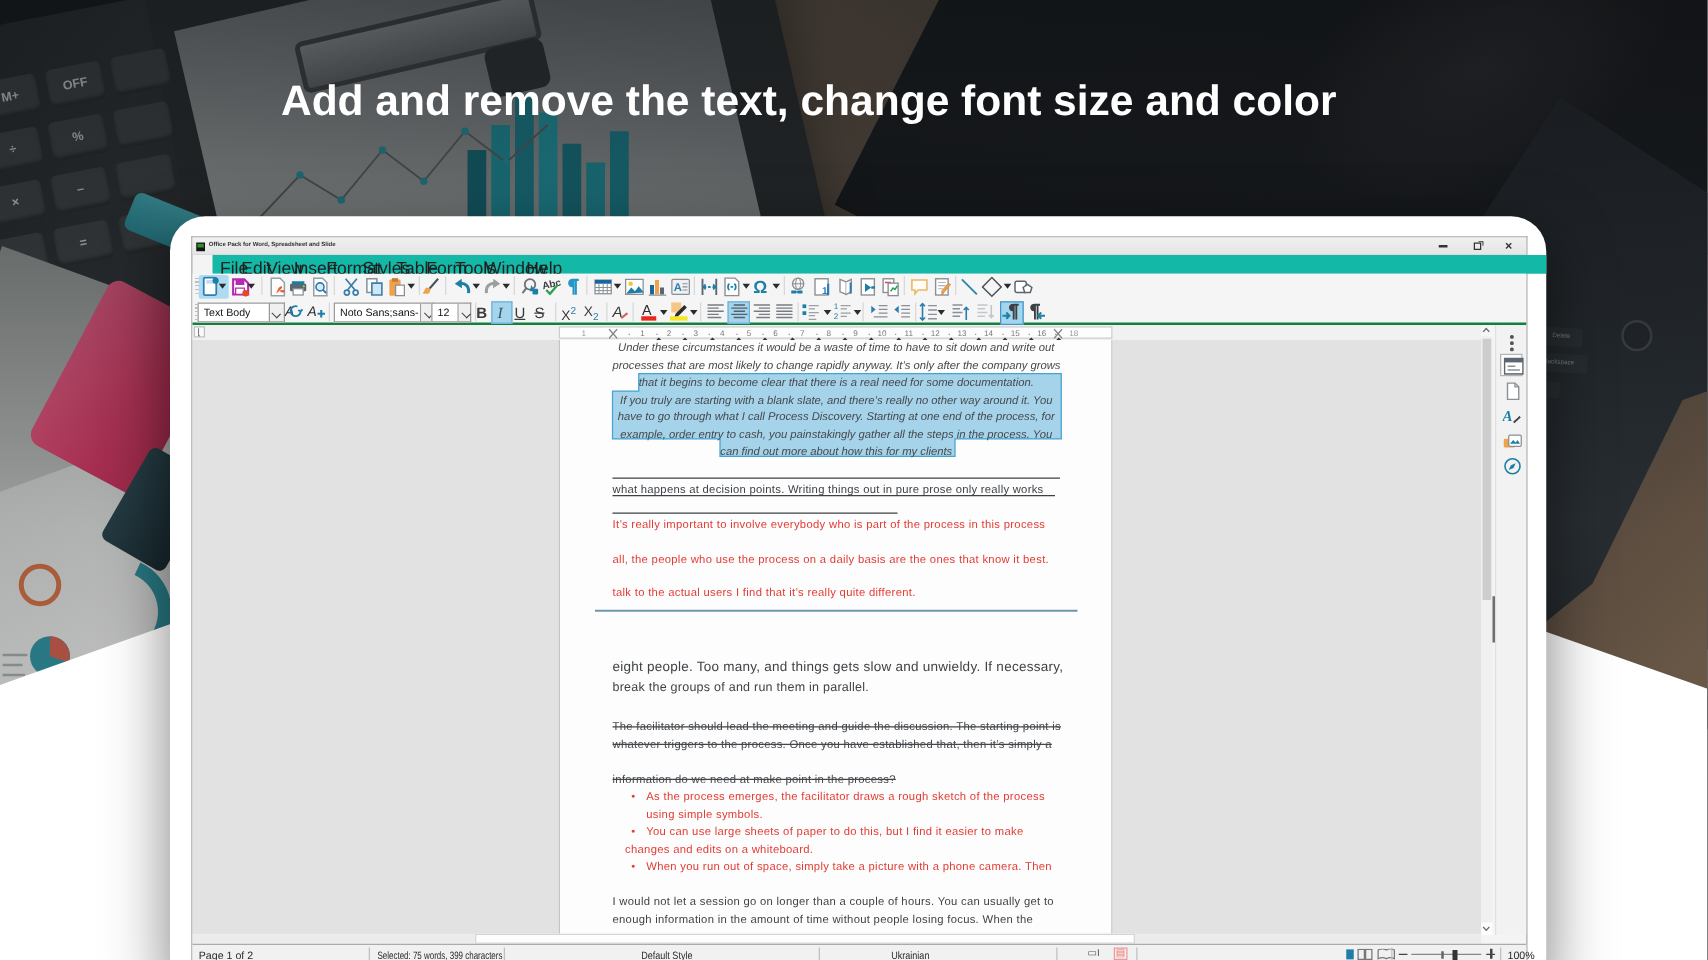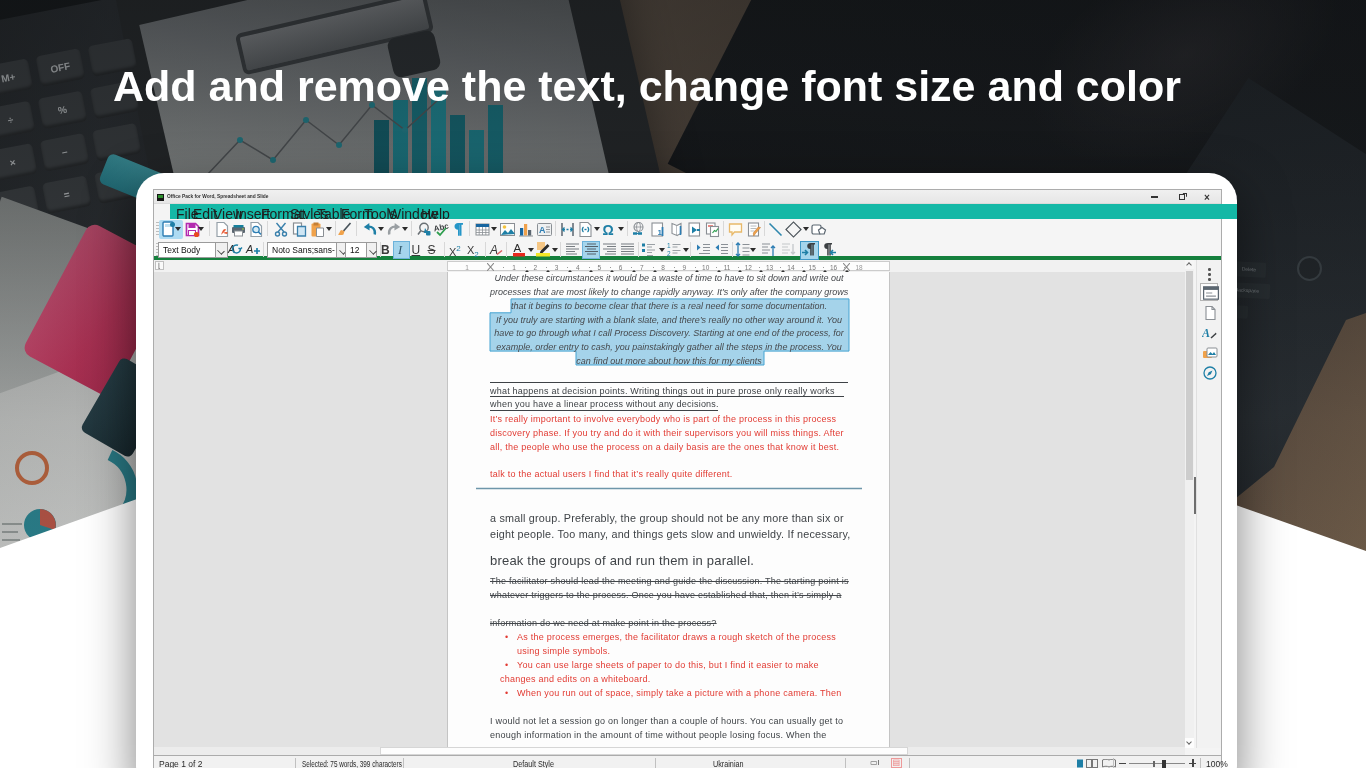--- a/index.html
+++ b/index.html
@@ -19,29 +19,29 @@
 .ckey{position:absolute;width:45px;height:31px;background:#43474a;border-radius:5px;color:#d5d9db;font-size:10px;font-weight:bold;text-align:center;line-height:31px;box-shadow:inset 0 -3px 3px rgba(0,0,0,.35)}
 .mteal{position:absolute;left:100px;top:172px;width:110px;height:32px;background:linear-gradient(#49b8c4,#2d97a6);transform:rotate(22deg);border-radius:6px}
 .paperBL{position:absolute;left:-80px;top:230px;width:270px;height:430px;background:linear-gradient(160deg,#9a9e9c,#c2c5c3 55%,#d8dad8);transform:rotate(20deg)}
 .mpink{position:absolute;left:50px;top:236px;width:100px;height:148px;background:linear-gradient(100deg,#ea5d86,#d23a64 60%,#bb2d55);transform:rotate(28deg);border-radius:10px}
 .mpinkcap{position:absolute;left:97px;top:365px;width:58px;height:85px;background:linear-gradient(100deg,#2b4750,#182a30);transform:rotate(30deg);border-radius:6px}
 .infosheet{position:absolute;left:-120px;top:385px;width:330px;height:250px;background:linear-gradient(150deg,#caccca,#e2e3e1);transform:rotate(-20deg)}
 #overlay{position:absolute;inset:0;background:linear-gradient(180deg,rgba(8,10,12,.46) 0%,rgba(8,10,12,.34) 25%,rgba(16,18,20,.18) 55%,rgba(16,18,20,.07) 100%)}
 .wedgeL{position:absolute;left:0;top:0;width:150px;height:768px;background:#fff;clip-path:polygon(0 548px,137px 499px,150px 494px,150px 768px,0 768px)}
 .wedgeR{position:absolute;left:1220px;top:0;width:146px;height:768px;background:#fff;clip-path:polygon(0 516px,10px 503px,146px 551px,146px 768px,0 768px)}
 
-#title{position:absolute;left:0;top:62px;width:1294px;text-align:center;color:#fff;font-size:43px;font-weight:bold;letter-spacing:0px}
+#title{position:absolute;left:0;top:62px;width:1294px;text-align:center;color:#fff;font-size:34px;font-weight:bold;letter-spacing:0px}
 
 #card{position:absolute;left:136px;top:173px;width:1101px;height:620px;background:#fff;border-radius:28px;box-shadow:0 18px 50px rgba(0,0,0,.5)}
 #win{position:absolute;left:153px;top:189px;width:1069px;height:579px;background:#f4f4f4;border:1px solid #acacac;border-bottom:none;font-size:9px;color:#1f1f1f}
 
 #titlebar{position:absolute;left:0;top:0;width:1067px;height:14px;background:linear-gradient(#f0f0f0,#e6e6e6);border-bottom:1px solid #dadada}
 #menubar{position:absolute;left:16px;top:14px;width:1067px;height:15px;background:#14b8a6;font-size:14px}
 #toolbar1{position:absolute;left:0;top:29px;width:1067px;height:21px;background:#f5f5f5}
-#toolbar2{position:absolute;left:0;top:50px;width:1067px;height:20px;background:#f5f5f5;border-bottom:4px solid #15803d}
+#toolbar2{position:absolute;left:0;top:50px;width:1067px;height:20px;background:#f5f5f5;border-bottom:2px solid #15803d}
 #rulerrow{position:absolute;left:0;top:70px;width:1031px;height:12px;background:#f1f1f1}
 #docarea{position:absolute;left:0;top:82px;width:1031px;height:476px;background:#e2e2e2;overflow:hidden}
 #page{position:absolute;left:293px;top:0;width:443px;height:476px;background:#fdfdfd;border-left:1px solid #c4c4c4;border-right:1px solid #c4c4c4}
 #vscroll{position:absolute;left:1031px;top:70px;width:9px;height:488px;background:#f0f0f0}
 #sidebar{position:absolute;left:1042px;top:70px;width:25px;height:488px;background:#f2f2f2;border-left:1px solid #e0e0e0}
 #hscrollrow{position:absolute;left:0;top:557px;width:1031px;height:8px;background:#ececec}
 #statusbar{position:absolute;left:0;top:565px;width:1067px;height:14px;background:#f1f1f1;border-top:1px solid #ababab;font-size:8.5px;color:#2a2a2a}
 .sep1{position:absolute;top:2px;width:1px;height:15px;background:#d8d8d8}
 .sep2{position:absolute;top:2px;width:1px;height:15px;background:#d8d8d8}
 .ic{position:absolute;top:2px;width:17px;height:17px}
@@ -502,31 +502,28 @@
       <line x1="28" y1="216.5" x2="414" y2="216.5" stroke="#6e96aa" stroke-width="1.6"></line>
     </svg>
     <div class="ln it" style="top:-1.2px">Under these circumstances it would be a waste of time to have to sit down and write out</div>
     <div class="ln it" style="top:12.7px">processes that are most likely to change rapidly anyway. It’s only after the company grows</div>
     <div class="ln it" style="top:26.6px">that it begins to become clear that there is a real need for some documentation.</div>
     <div class="ln it" style="top:40.5px">If you truly are starting with a blank slate, and there’s really no other way around it. You</div>
     <div class="ln it" style="top:68.3px">example, order entry to cash, you painstakingly gather all the steps in the process. You</div>
     <div class="ln it" style="top:54.4px">have to go through what I call Process Discovery. Starting at one end of the process, for</div>
     <div class="ln it" style="top:82.2px">can find out more about how this for my clients</div>
     <div class="ln ul" style="top:111.6px">what happens at decision points. Writing things out in pure prose only really works</div>
-    <div class="ln ul" style="top:125.4px">when you have a linear process without any decisions.</div>
     <div class="abs" style="left:42px;top:110.4px;width:358px;height:1px;background:#3e4246"></div>
     <div class="abs" style="left:42px;top:124.2px;width:354px;height:1px;background:#3e4246"></div>
     <div class="abs" style="left:42px;top:138px;width:228px;height:1px;background:#3e4246"></div>
     <div class="ln rd" style="top:139.9px">It’s really important to involve everybody who is part of the process in this process</div>
-    <div class="ln rd" style="top:153.9px">discovery phase. If you try and do it with their supervisors you will miss things. After</div>
     <div class="ln rd" style="top:167.7px">all, the people who use the process on a daily basis are the ones that know it best.</div>
     <div class="ln rd" style="top:195.3px">talk to the actual users I find that it’s really quite different.</div>
-    <div class="ln bg2" style="top:238.3px;font-size:10.8px;height:16px;line-height:16px;letter-spacing:.2px">a small group. Preferably, the group should not be any more than six or</div>
     <div class="ln bg2" style="top:254.3px;font-size:10.8px;height:16px;line-height:16px;letter-spacing:.2px">eight people. Too many, and things gets slow and unwieldy. If necessary,</div>
-    <div class="ln bg2" style="top:281px;font-size:13px;height:16px;line-height:16px;letter-spacing:.2px">break the groups of and run them in parallel.</div>
+    <div class="ln bg2" style="top:271px;font-size:10px;height:16px;line-height:16px;letter-spacing:.2px">break the groups of and run them in parallel.</div>
     <div class="ln st" style="top:302.2px">The facilitator should lead the meeting and guide the discussion. The starting point is</div>
     <div class="ln st" style="top:316px">whatever triggers to the process. Once you have established that, then it’s simply a</div>
     <div class="ln st" style="top:343.6px">information do we need at make point in the process?</div>
     <div class="ln rd" style="top:357.5px;left:69px;width:331px"><span style="position:absolute;left:-12px">•</span>As the process emerges, the facilitator draws a rough sketch of the process</div>
     <div class="ln rd" style="top:371.5px;left:69px;width:331px">using simple symbols.</div>
     <div class="ln rd" style="top:385.5px;left:69px;width:331px"><span style="position:absolute;left:-12px">•</span>You can use large sheets of paper to do this, but I find it easier to make</div>
     <div class="ln rd" style="top:399.5px;left:52px;width:331px">changes and edits on a whiteboard.</div>
     <div class="ln rd" style="top:413.5px;left:69px;width:331px"><span style="position:absolute;left:-12px">•</span>When you run out of space, simply take a picture with a phone camera. Then</div>
     <div class="ln bg2" style="top:441.5px">I would not let a session go on longer than a couple of hours. You can usually get to</div>
     <div class="ln bg2" style="top:455.5px">enough information in the amount of time without people losing focus. When the</div>

